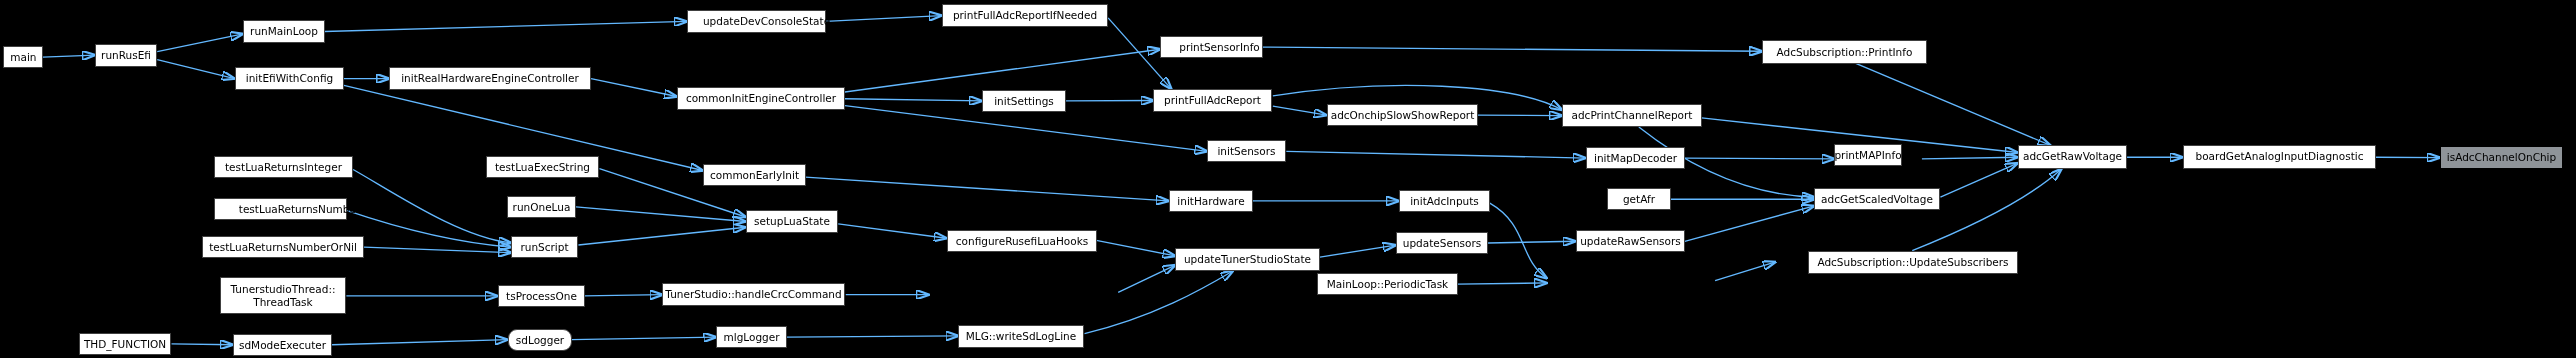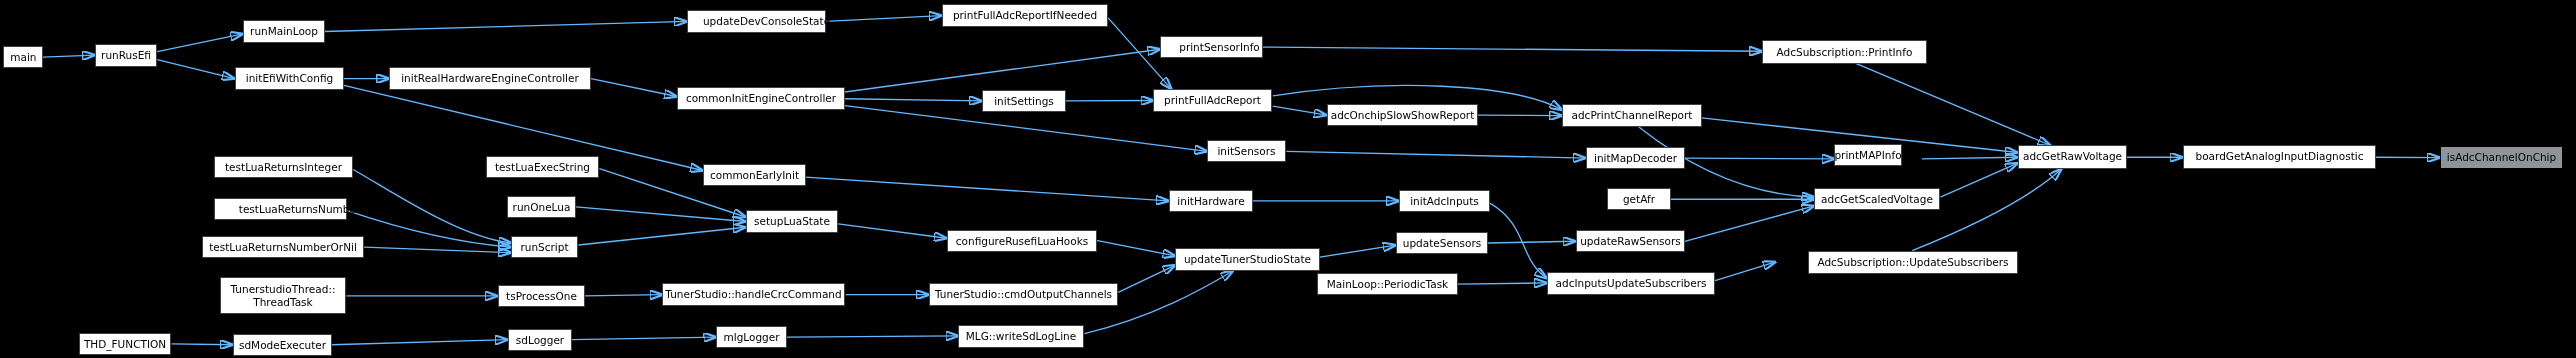--- a/index.html
+++ b/index.html
@@ -129,30 +129,27 @@
     <div class="node" style="left: 220px; top: 277px; width: 126px; height: 37px;">
       <span>TunerstudioThread::</span>
       <span>ThreadTask</span>
     </div>
     <div class="node" style="left: 498px; top: 285px; width: 87px; height: 22px;">
       <span>tsProcessOne</span>
     </div>
     <div class="node" style="left: 662px; top: 283px; width: 183px; height: 23px;">
       <span>TunerStudio::handleCrcCommand</span>
     </div>
-    <div class="node" style="left: 929px; top: 283px; width: 189px; height: 23px;">
-      <span>TunerStudio::cmdOutputChannels</span>
-    </div>
     <div class="node" style="left: 79px; top: 333px; width: 92px; height: 22px;">
       <span>THD_FUNCTION</span>
     </div>
     <div class="node" style="left: 233px; top: 334px; width: 99px; height: 22px;">
       <span>sdModeExecuter</span>
     </div>
-    <div class="node" style="left: 508px; top: 329px; width: 64px; height: 22px;">
+    <div class="node" style="left: 508px; top: 329px; width: 64px; height: 22px; border-radius: 9px;">
       <span>sdLogger</span>
     </div>
     <div class="node" style="left: 716px; top: 326px; width: 71px; height: 22px;">
       <span>mlgLogger</span>
     </div>
     <div class="node" style="left: 958px; top: 325px; width: 126px; height: 23px;">
       <span>MLG::writeSdLogLine</span>
     </div>
     <div class="node" style="left: 942px; top: 4.2px; width: 166px; height: 23px;">
       <span>printFullAdcReportIfNeeded</span>
@@ -183,23 +180,20 @@
     </div>
     <div class="node" style="left: 1399px; top: 190px; width: 91px; height: 22px;">
       <span>initAdcInputs</span>
     </div>
     <div class="node" style="left: 1396px; top: 232px; width: 92px; height: 22px;">
       <span>updateSensors</span>
     </div>
     <div class="node" style="left: 1317px; top: 273px; width: 141px; height: 22px;">
       <span>MainLoop::PeriodicTask</span>
     </div>
-    <div class="node" style="left: 1547px; top: 272px; width: 168px; height: 23px;">
-      <span>adcInputsUpdateSubscribers</span>
-    </div>
     <div class="node" style="left: 1576px; top: 230px; width: 109px; height: 22px;">
       <span>updateRawSensors</span>
     </div>
     <div class="node" style="left: 1175px; top: 248px; width: 145px; height: 23px;">
       <span>updateTunerStudioState</span>
     </div>
     <div class="node" style="left: 947px; top: 230px; width: 150px; height: 22px;">
       <span>configureRusefiLuaHooks</span>
     </div>
     <div class="node" style="left: 1169px; top: 190px; width: 84px; height: 22px;">

